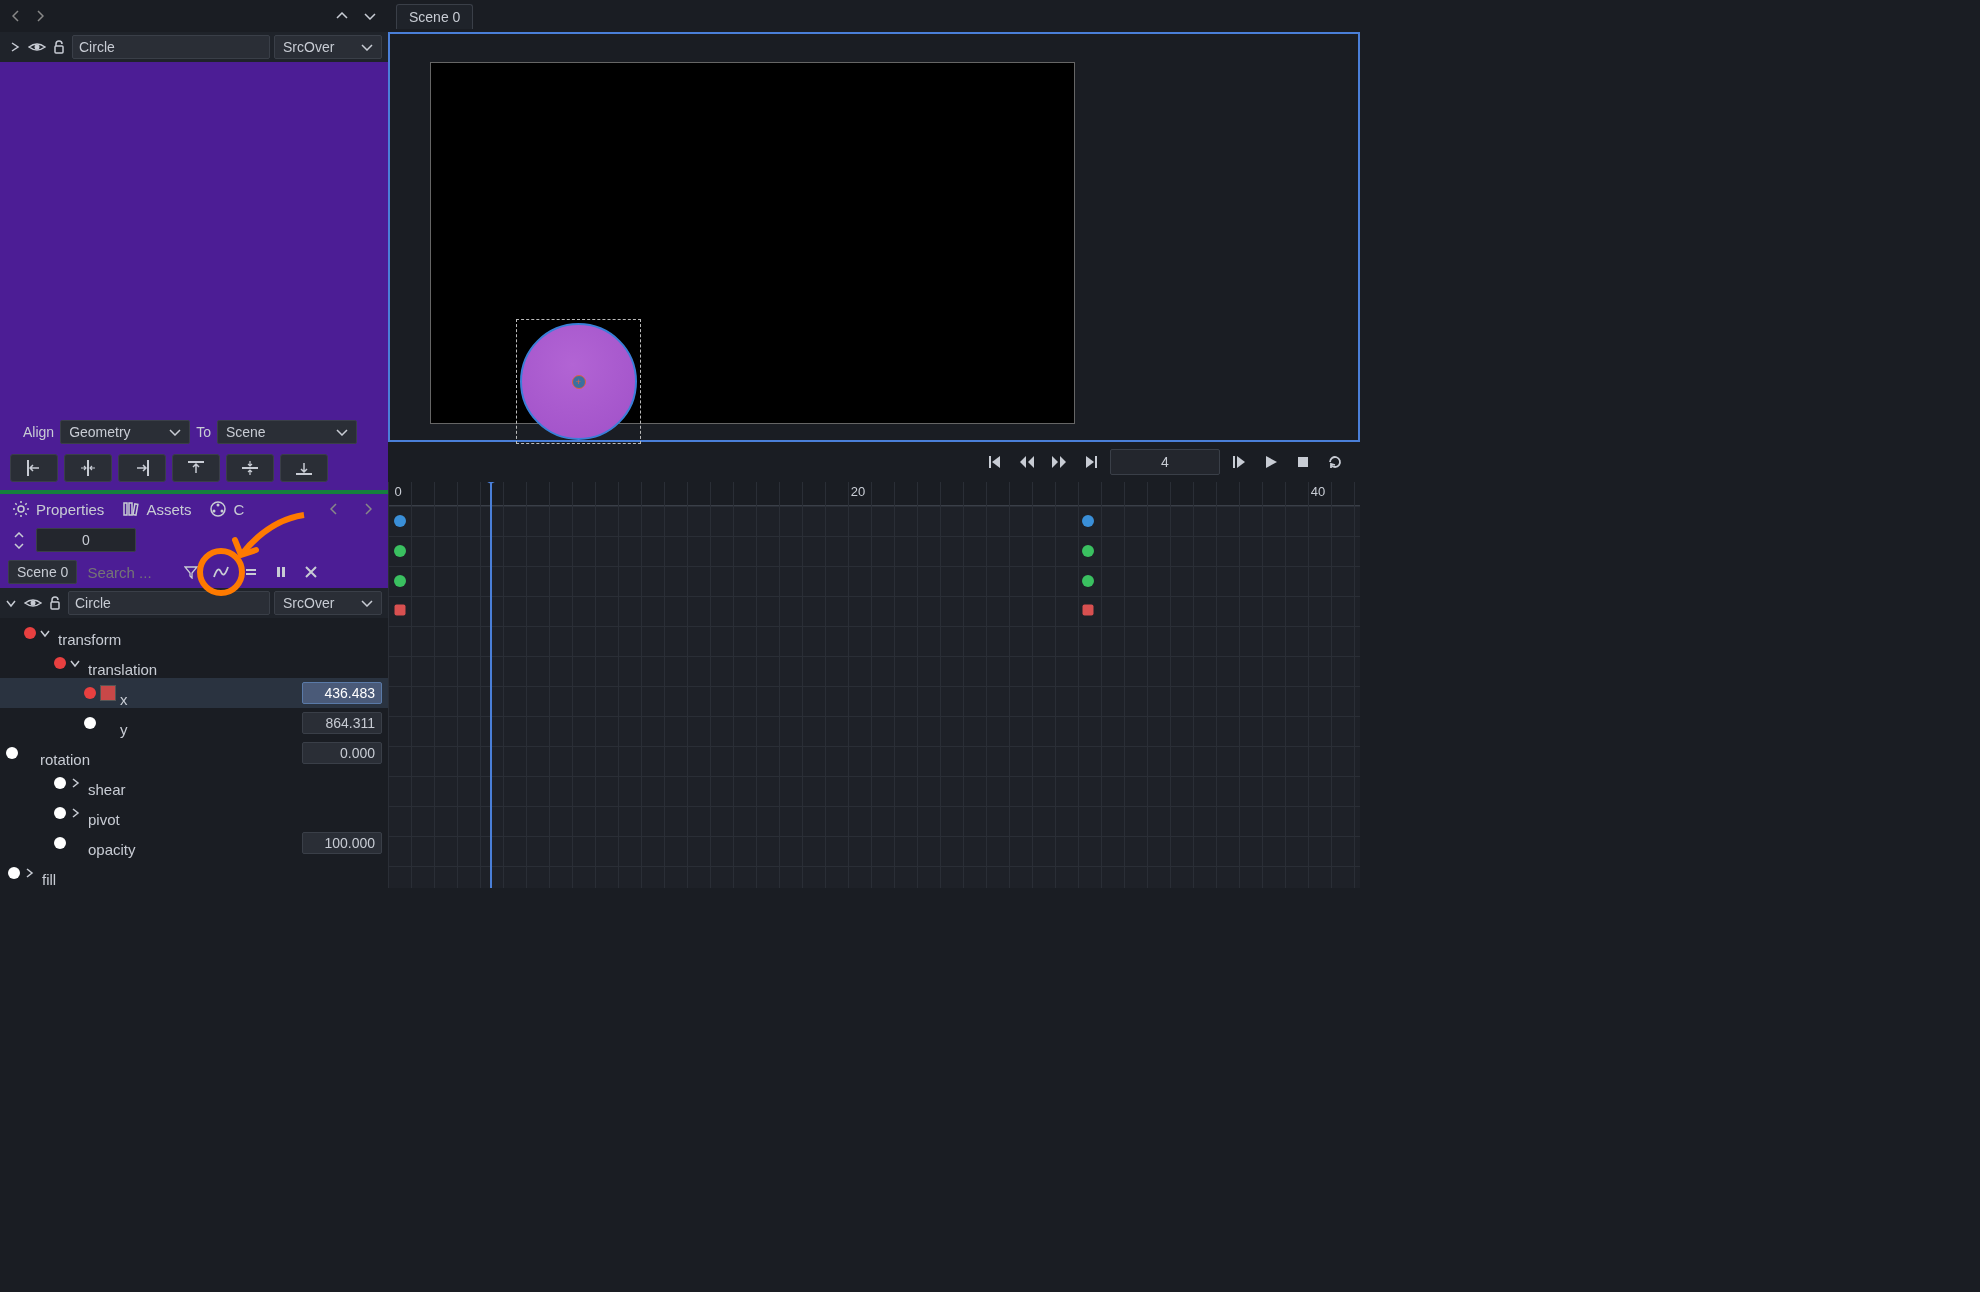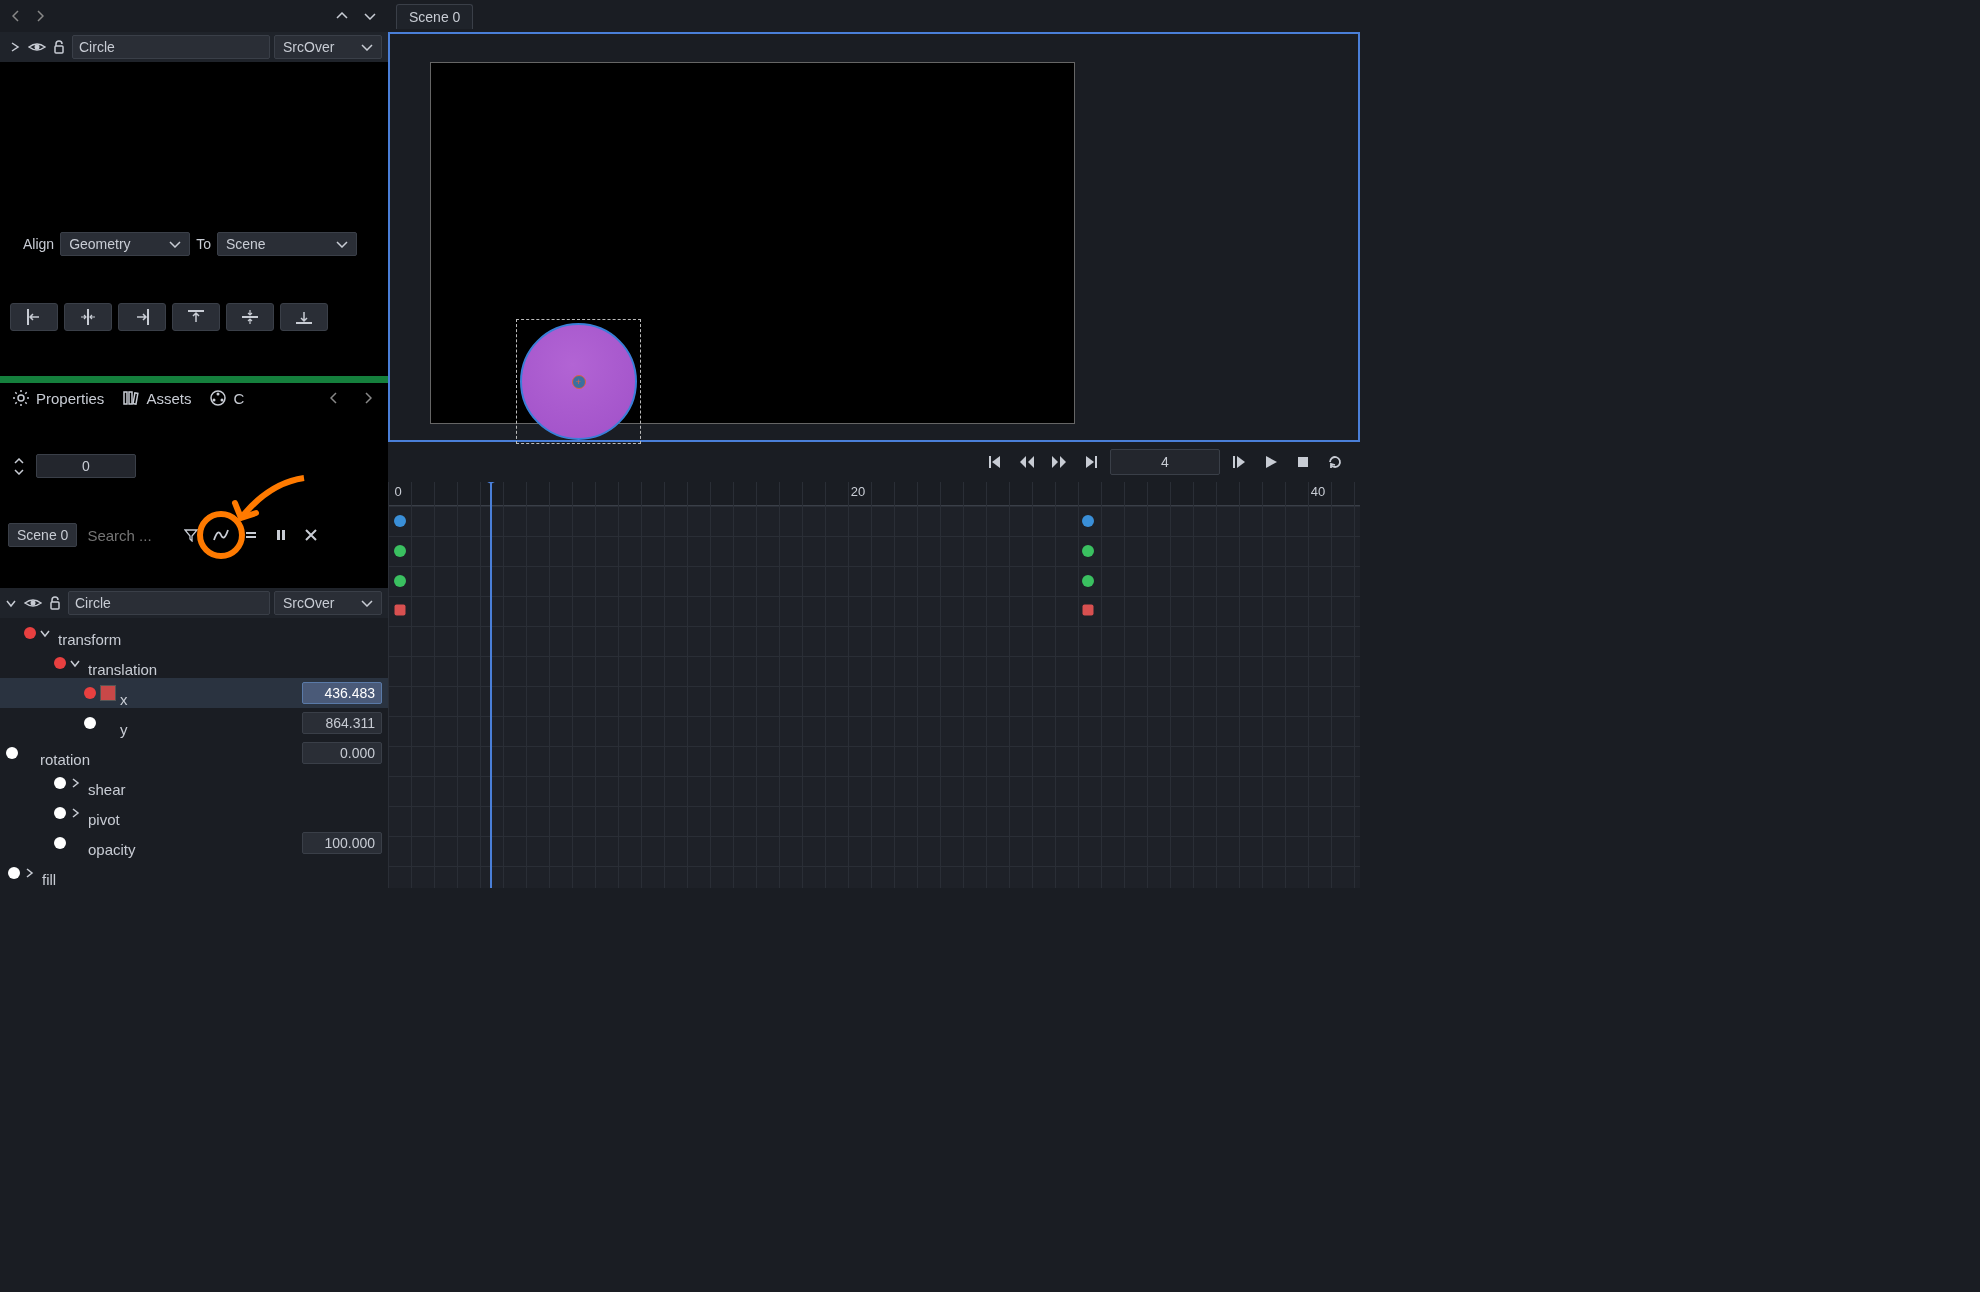--- a/index.html
+++ b/index.html
@@ -4,38 +4,38 @@
 <style>
   * { box-sizing: border-box; margin: 0; padding: 0; font-family: -apple-system, BlinkMacSystemFont, "Segoe UI", sans-serif; }
   body { background: #1a1d23; color: #c8ccd4; font-size: 14px; overflow: hidden; width: 1360px; height: 888px; }
   .app { display: flex; flex-direction: column; height: 100%; }
   .top { display: flex; height: 32px; }
   .top-left { width: 388px; display: flex; align-items: center; gap: 8px; padding: 0 8px; }
   .top-right { flex: 1; display: flex; align-items: center; gap: 8px; padding: 0 8px; }
   .nav-btn { background: none; border: none; color: #888; cursor: pointer; font-size: 12px; padding: 2px 4px; }
   .tab-scene { background: #1f232a; border: 1px solid #3a3f48; border-bottom: none; padding: 4px 12px; font-size: 14px; color: #c8ccd4; border-radius: 3px 3px 0 0; }
   .main { display: flex; flex: 1; min-height: 0; }
-  .sidebar { width: 388px; display: flex; flex-direction: column; background: #000000; gap: 37px; }
+  .sidebar { width: 388px; display: flex; flex-direction: column; background: #4c1d95; }
   .canvas-area { flex: 1; display: flex; flex-direction: column; background: #1a1d23; }
   .viewport { flex: 1; background: #1a1d23; border: 2px solid #4a7fd8; position: relative; }
   .canvas-frame { position: absolute; left: 40px; top: 28px; width: 645px; height: 362px; background: #000; border: 1px solid #666; }
   .sel-box { position: absolute; left: 85px; top: 256px; width: 125px; height: 125px; border: 1.5px dashed #bbb; }
   .circle-shape { position: absolute; left: 89px; top: 260px; width: 117px; height: 117px; border-radius: 50%; background: radial-gradient(circle at 45% 35%, #b264d4, #a050c8); border: 2px solid #3a7fd8; }
   .circle-center { position: absolute; left: 50%; top: 50%; width: 14px; height: 14px; border-radius: 50%; background: #3a6f9f; border: 1.5px solid #e06040; transform: translate(-50%,-50%); display:flex;align-items:center;justify-content:center;color:#e06040;font-size:9px;}
   .layer-row { display: flex; align-items: center; gap: 4px; padding: 2px 6px; height: 30px; }
   .layer-row.header { background: #1f232a; }
   .icon-btn { width: 18px; height: 18px; display: inline-flex; align-items: center; justify-content: center; color: #c8ccd4; cursor: pointer; }
   .input-text { background: #2a2e36; border: 1px solid #3a3f48; color: #c8ccd4; padding: 3px 6px; font-size: 14px; border-radius: 2px; }
   .layer-name { flex: 1; }
   .dropdown { background: #2a2e36; border: 1px solid #3a3f48; color: #c8ccd4; padding: 3px 8px; font-size: 14px; border-radius: 2px; display: flex; align-items: center; justify-content: space-between; gap: 8px; }
   .align-row { display: flex; align-items: center; gap: 6px; padding: 6px 23px; }
   .align-label { font-size: 14px; }
   .btn-row { display: flex; gap: 6px; padding: 4px 10px 8px; }
   .tool-btn { background: #2a2e36; border: 1px solid #3a3f48; color: #c8ccd4; width: 48px; height: 28px; border-radius: 3px; display: inline-flex; align-items: center; justify-content: center; cursor: pointer; }
-  .tabs-row { display: flex; align-items: center; gap: 18px; padding: 6px 12px; border-top: 7px solid #15803d; }
+  .tabs-row { display: flex; align-items: center; gap: 18px; padding: 6px 12px; border-top: 4px solid #15803d; }
   .tab-item { display: flex; align-items: center; gap: 6px; font-size: 15px; color: #c8ccd4; cursor: pointer; }
   .spinner-row { display: flex; align-items: center; padding: 4px 10px; gap: 8px; }
   .spinner-arrows { display: flex; flex-direction: column; gap: 1px; }
   .spinner-value { background: #23262d; border: 1px solid #3a3f48; width: 100px; text-align: center; padding: 3px; border-radius: 2px; }
   .tl-toolbar { display: flex; align-items: center; gap: 6px; padding: 4px 8px; }
   .scene-chip { background: #2a2e36; border: 1px solid #3a3f48; padding: 3px 8px; border-radius: 2px; font-size: 14px; }
   .tl-search { background: transparent; border: none; color: #888; font-size: 15px; padding: 3px 4px; outline: none; width: 90px; }
   .tl-tool { width: 24px; height: 24px; display: inline-flex; align-items: center; justify-content: center; color: #c8ccd4; cursor: pointer; }
   .tl-tool.highlighted { position: relative; }
   .orange-ring { position: absolute; width: 48px; height: 48px; border: 6px solid #ff7a00; border-radius: 50%; left: -12px; top: -12px; pointer-events: none; }

